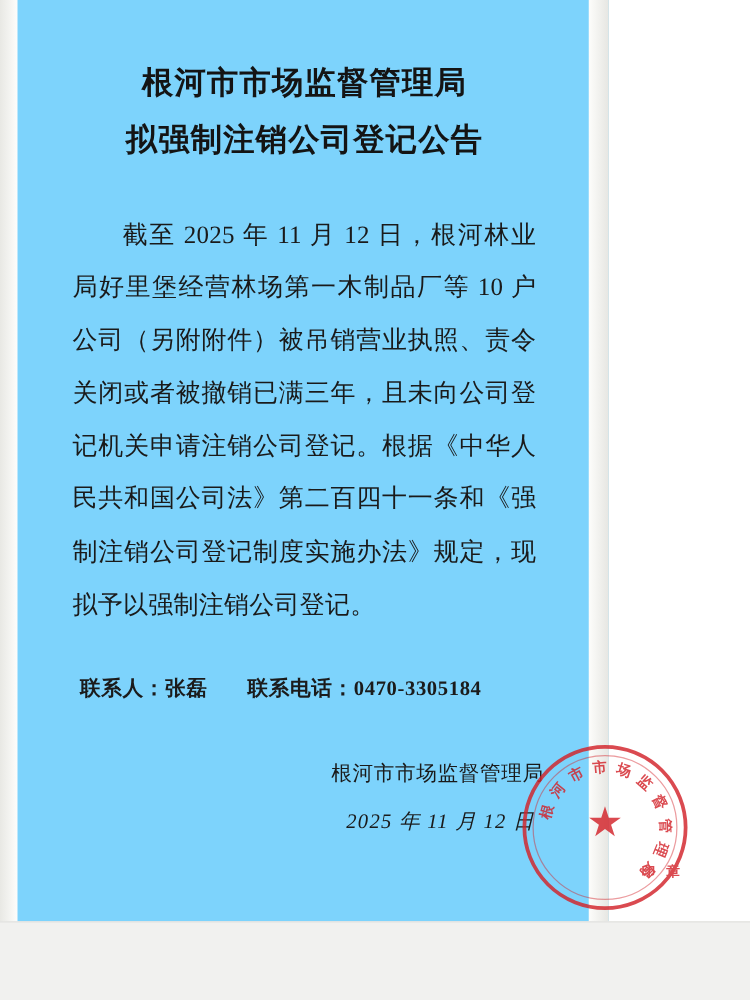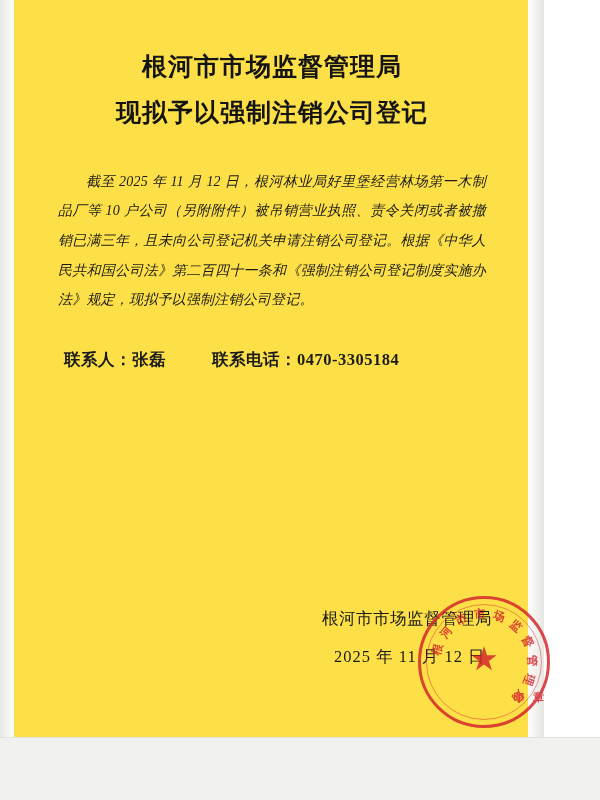--- a/index.html
+++ b/index.html
@@ -10,23 +10,23 @@
     width: 600px;
     height: 800px;
     background: #ffffff;
     font-family: "Liberation Serif", "DejaVu Serif", serif;
     color: #1b1b1b;
     overflow: hidden;
   }
 
   .page {
     position: relative;
-    width: 544px;
+    width: 487px;
     height: 800px;
-    background: #fde047;
+    background: #7dd3fc;
     box-sizing: border-box;
   }
 
   
   .paper-edge-left {
     position: absolute;
     left: 0; top: 0;
     width: 14px; height: 800px;
     background: linear-gradient(to right, #e8e8e4, #fdfdfb);
   }
@@ -57,40 +57,39 @@
   .title-line {
     font-family: "Liberation Serif", "DejaVu Serif", serif;
     font-weight: bold;
     font-size: 25px;
     letter-spacing: 1px;
     line-height: 1.85;
     color: #141414;
   }
 
   .body-text {
-    font-size: 14px;
+    font-size: 20px;
     line-height: 2.12;
     text-align: justify;
     text-justify: inter-ideograph;
     color: #1a1a1a;
     letter-spacing: 0.2px;
-    font-style: italic;
   }
   .para {
     text-indent: 2em;
     margin: 0 0 14px 0;
   }
 
   .contact-row {
     margin-top: 34px;
     font-size: 16.5px;
     font-weight: bold;
     letter-spacing: 0.5px;
     display: flex;
-    gap: 46px;
+    gap: 32px;
     padding-left: 6px;
   }
   .contact-item {
     white-space: nowrap;
   }
 
   
   .sign-block {
     position: absolute;
     right: 52px;
@@ -100,20 +99,21 @@
     line-height: 2.3;
     color: #1a1a1a;
     z-index: 1;
   }
   .sign-org {
     letter-spacing: 0.5px;
   }
   .sign-date {
     padding-left: 12px;
     letter-spacing: 1px;
+    font-style: italic;
   }
 
   .seal {
     position: absolute;
     left: 418px;
     top: 596px;
     width: 126px;
     height: 126px;
     border-radius: 50%;
     border: 3.5px solid #d3232a;
@@ -168,21 +168,21 @@
 
 <div class="page">
 
   <div class="paper-edge-left"></div>
   <div class="paper-edge-right"></div>
 
   <div class="content">
 
     <div class="title-block">
       <div class="title-line">根河市市场监督管理局</div>
-      <div class="title-line">现拟予以强制注销公司登记</div>
+      <div class="title-line">拟强制注销公司登记公告</div>
     </div>
 
     <div class="body-text">
       <p class="para">截至 2025 年 11 月 12 日，根河林业局好里堡经营林场第一木制品厂等 10 户公司（另附附件）被吊销营业执照、责令关闭或者被撤销已满三年，且未向公司登记机关申请注销公司登记。根据《中华人民共和国公司法》第二百四十一条和《强制注销公司登记制度实施办法》规定，现拟予以强制注销公司登记。</p>
     </div>
 
     <div class="contact-row">
       <div class="contact-item">联系人：张磊</div>
       <div class="contact-item">联系电话：0470-3305184</div>
     </div>

